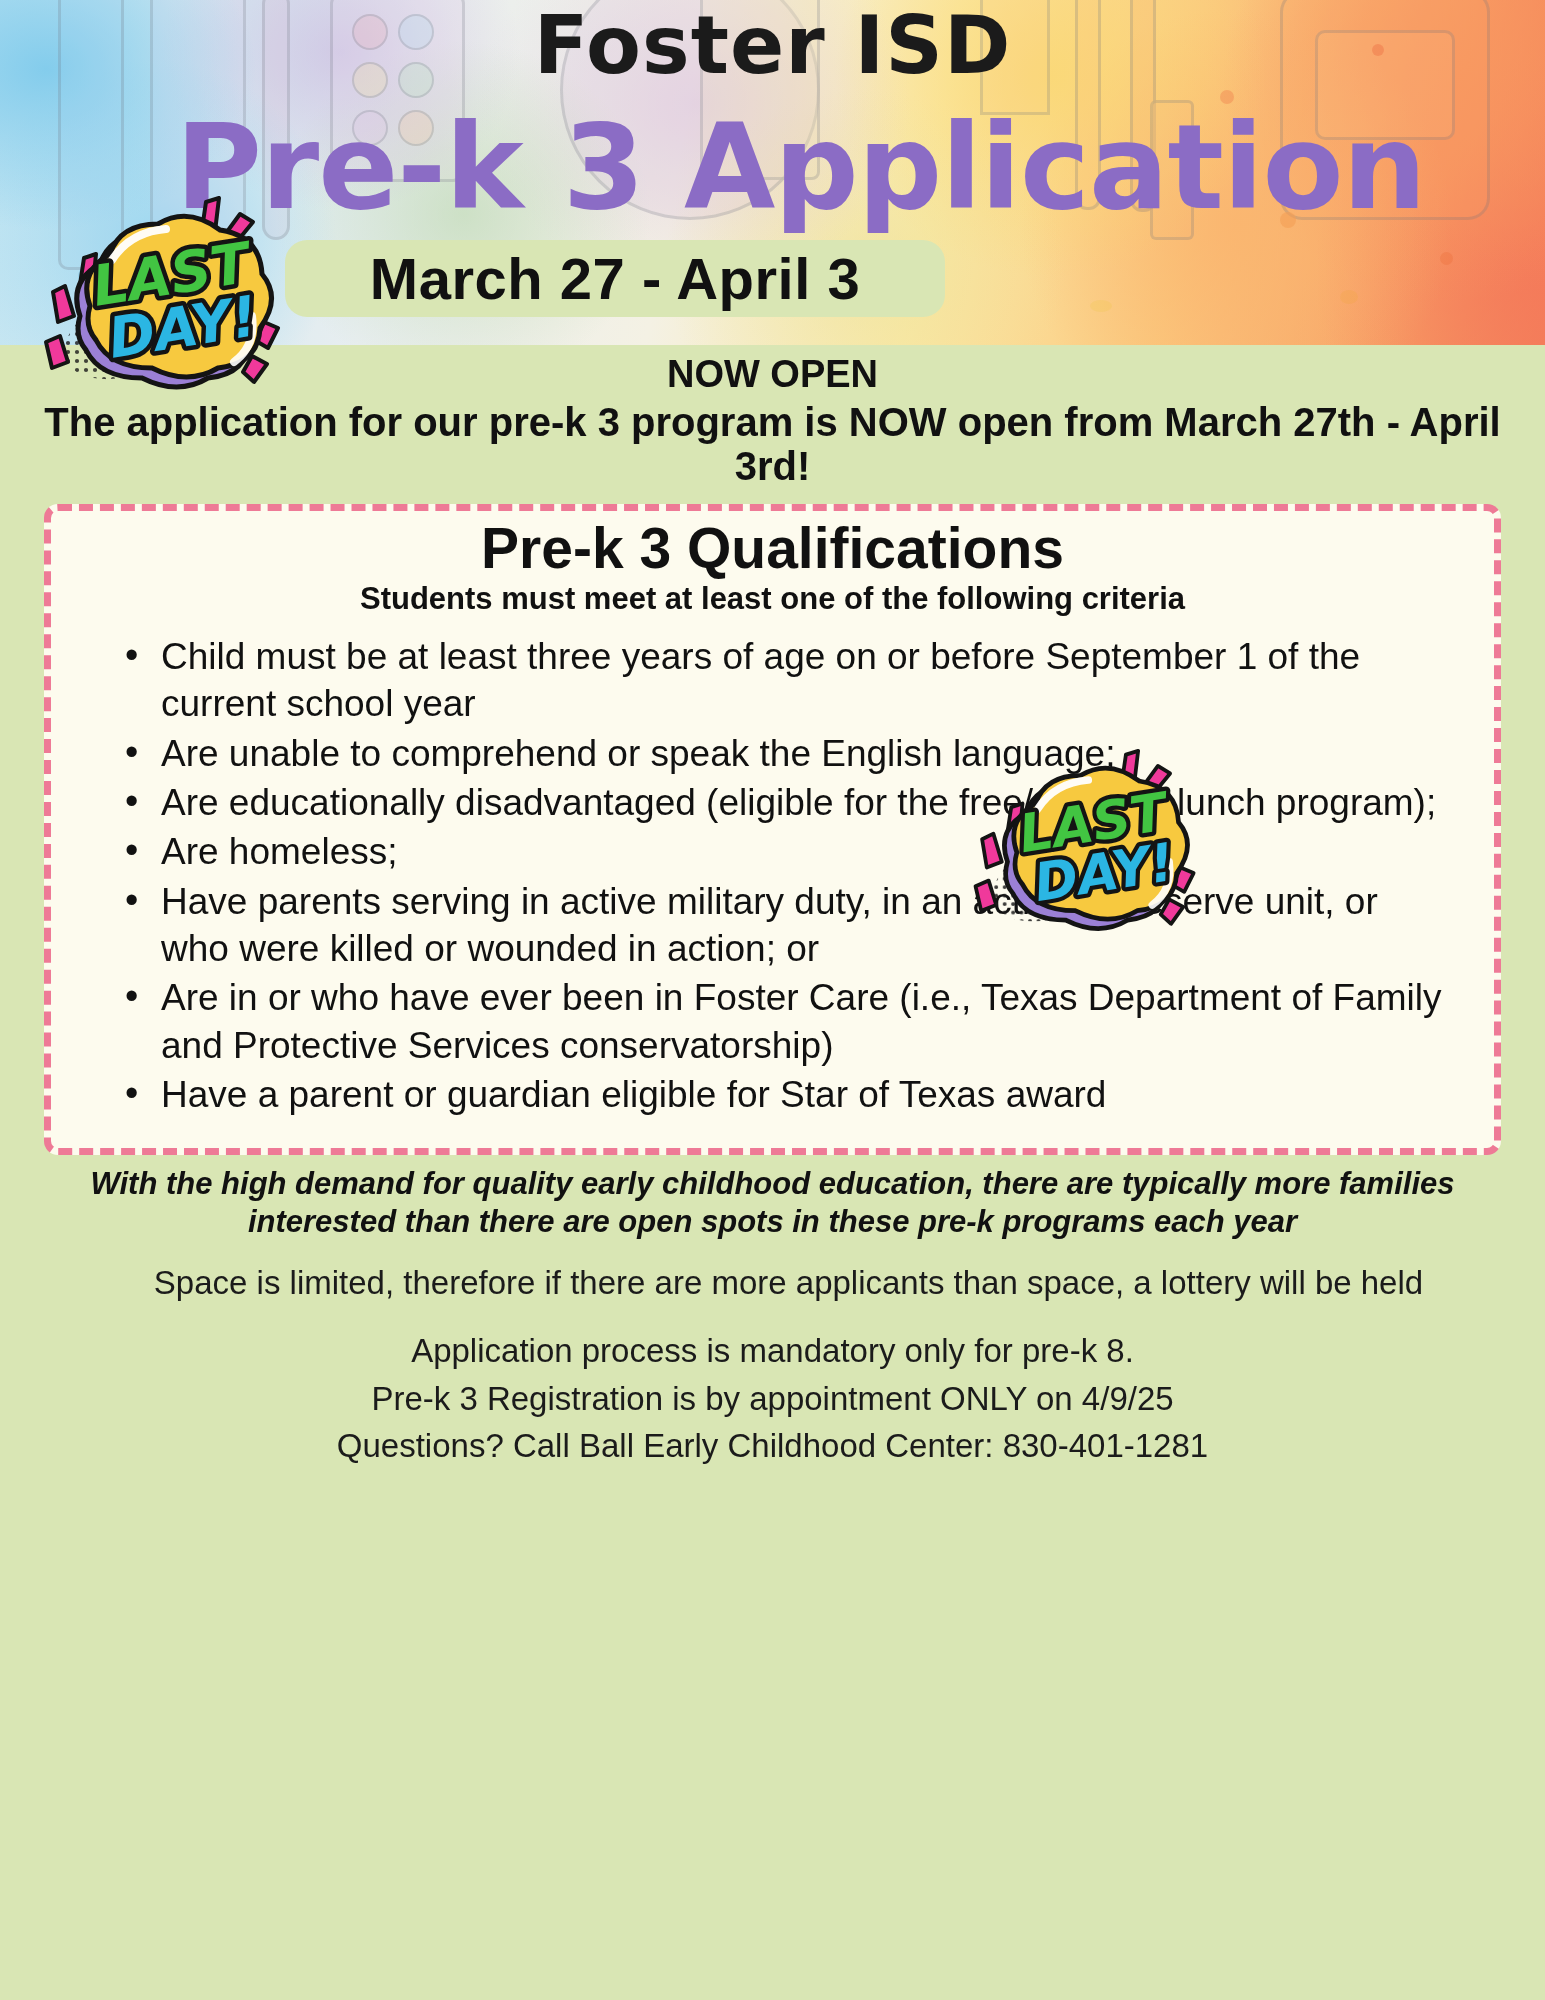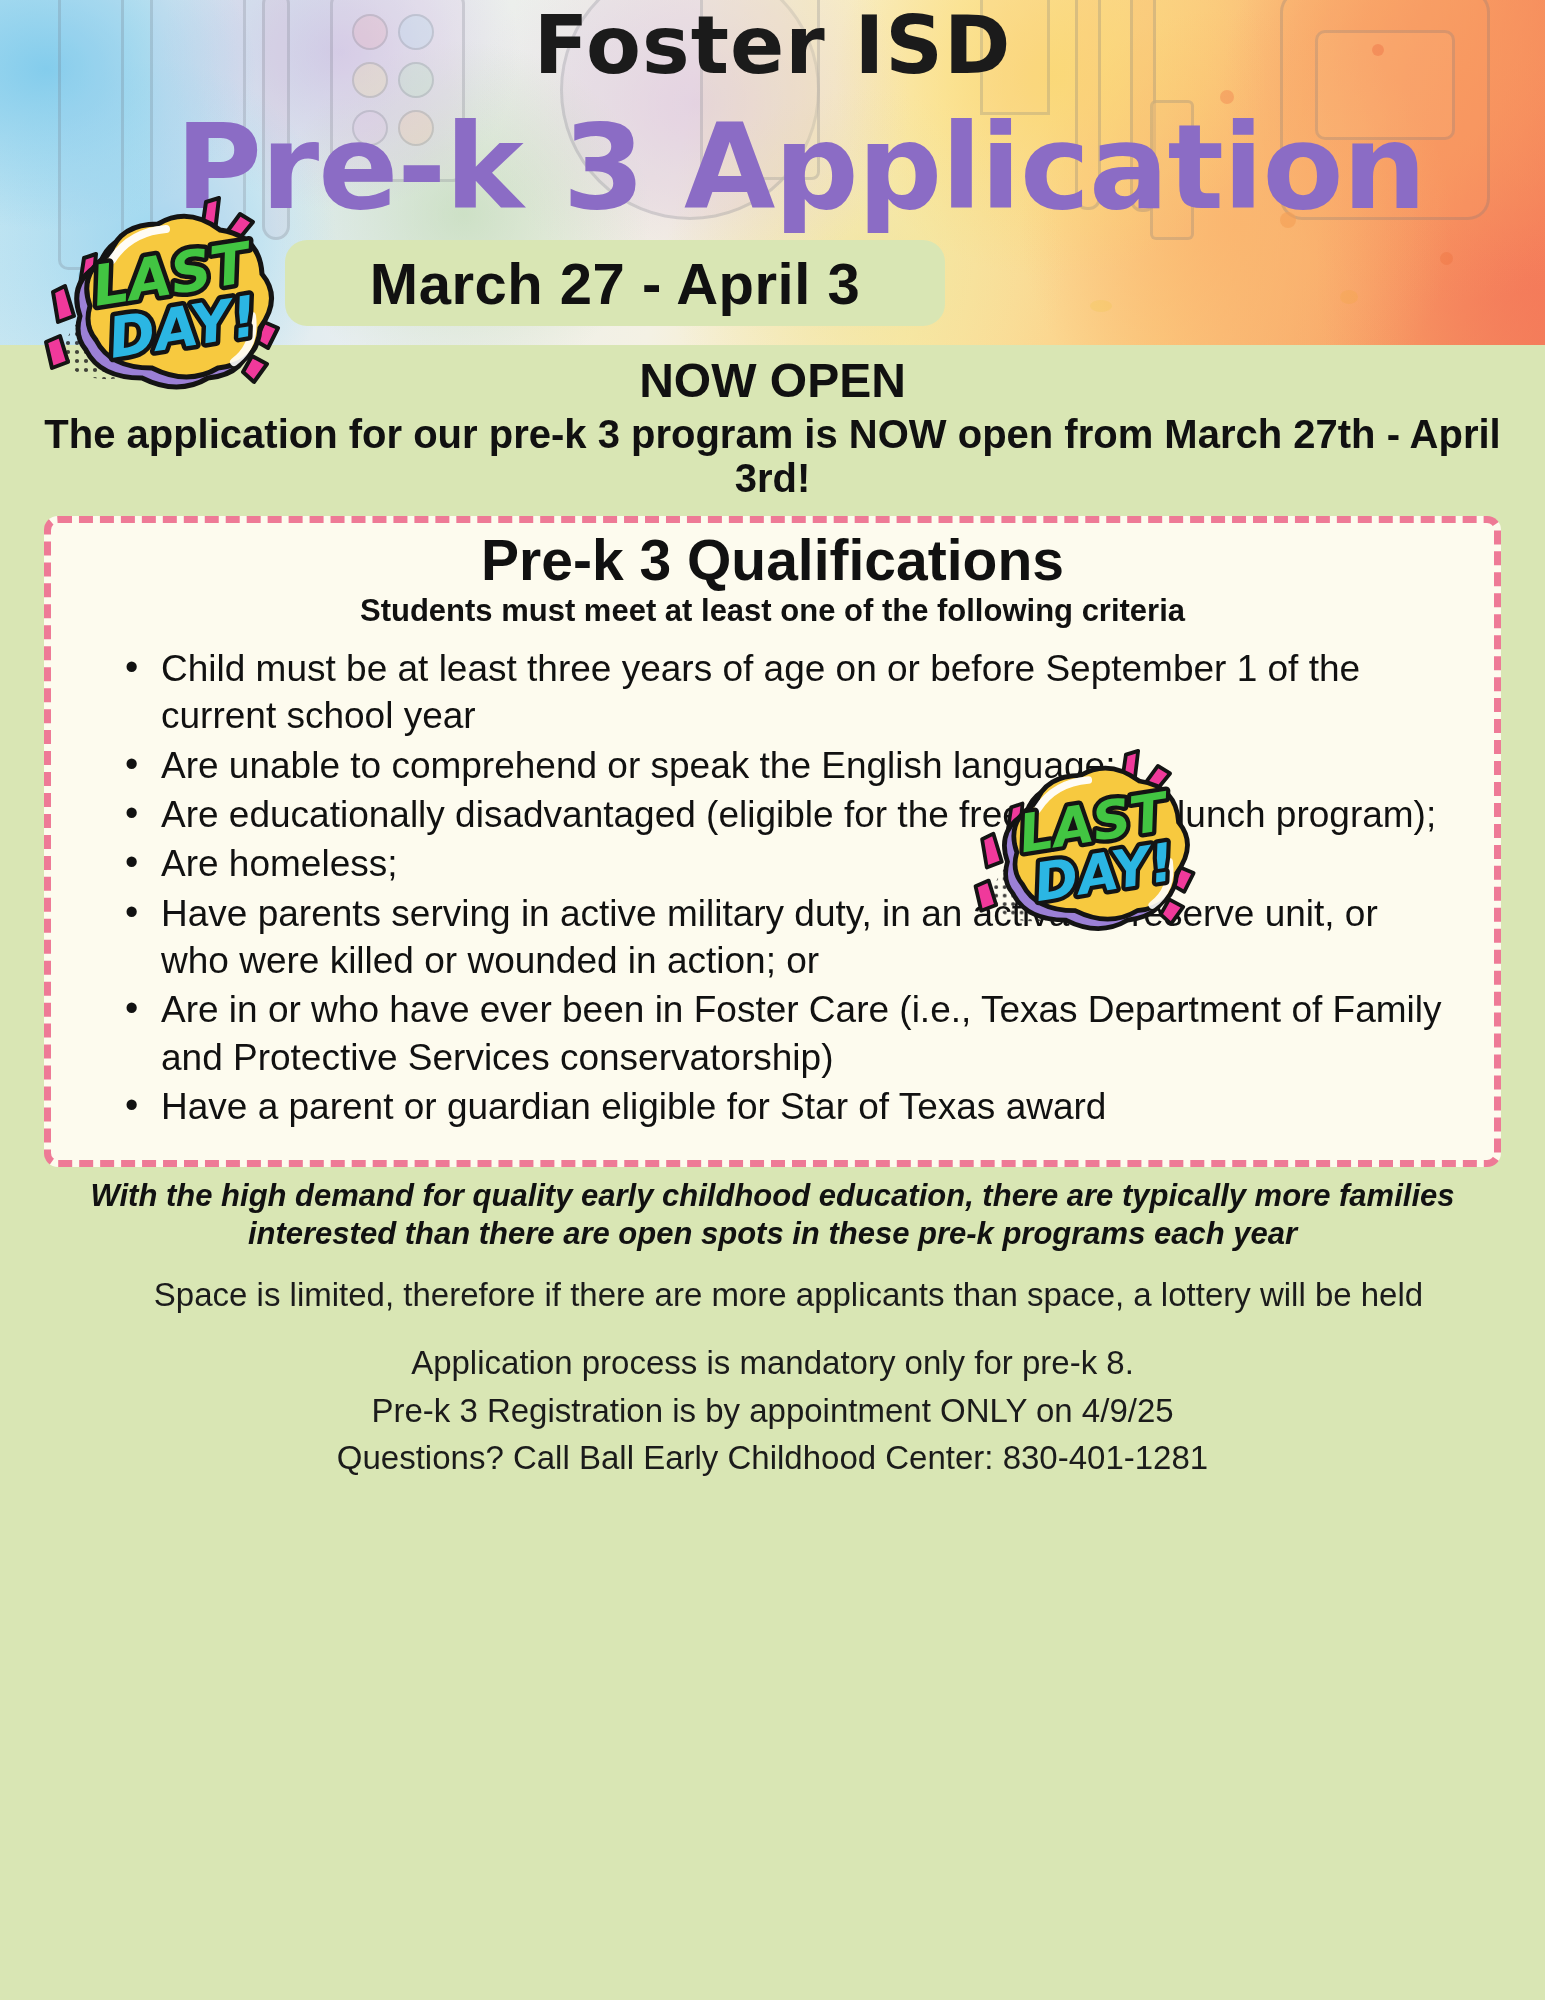--- a/index.html
+++ b/index.html
@@ -58,42 +58,42 @@
     font-weight: 700;
     color: #8b6cc5;
     letter-spacing: -1px;
     font-family: "DejaVu Sans", sans-serif;
     z-index: 6;
     margin-left: 28px;
   }
   .date-pill {
     position: absolute;
     left: 285px; top: 240px;
-    width: 660px; height: 86px;
+    width: 660px; height: 77px;
     background: #d9e6b4;
     border-radius: 22px;
     display: flex; align-items: center; justify-content: center;
     z-index: 5;
   }
   .date-pill span {
     font-size: 58px; font-weight: 700; color: #111;
     font-family: "Liberation Sans", sans-serif;
     letter-spacing: .5px;
   }
 
   
   .sticker { position: absolute; z-index: 9; }
 
   #sticker-top    { left: 38px;  top: 196px;  width: 250px; height: 200px; }
   #sticker-bottom { left: 968px; top: 748px;  width: 235px; height: 190px; }
 
   
   .now-open {
     text-align: center;
-    font-size: 48px; font-weight: 700; color: #111;
+    font-size: 38px; font-weight: 700; color: #111;
     margin-top: 8px;
     font-family: "Liberation Sans", sans-serif;
   }
   .intro {
     text-align: center;
     font-size: 40px; font-weight: 700; color: #111; line-height: 1.1;
     padding: 4px 6px 0;
     font-family: "Liberation Sans", sans-serif;
   }
 

